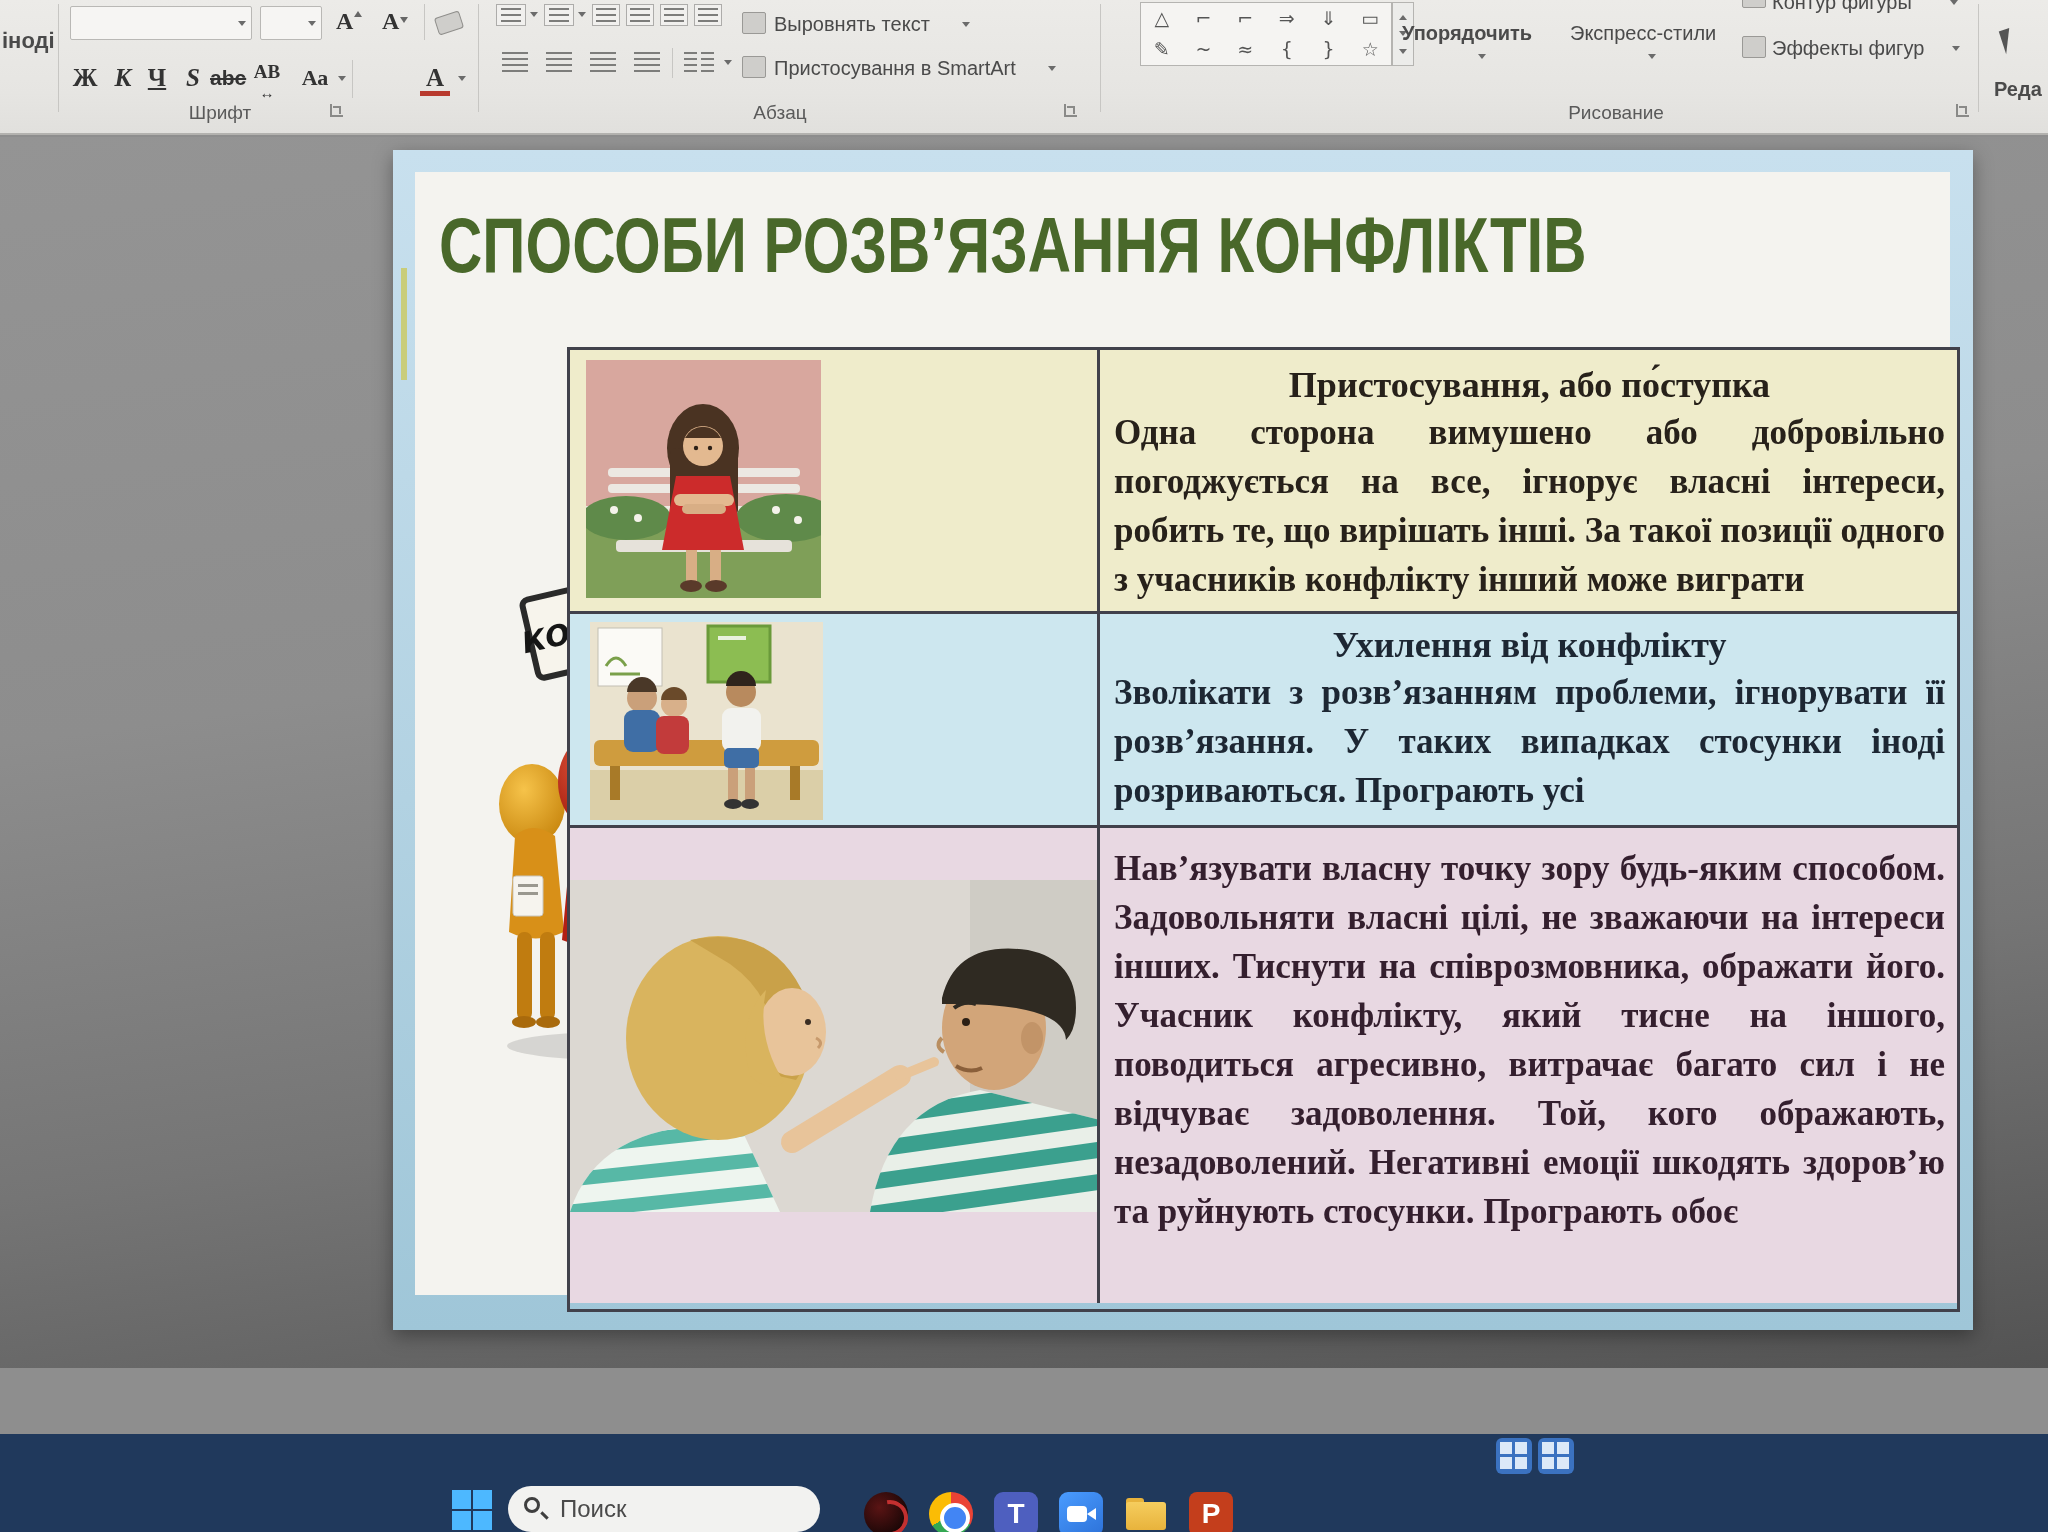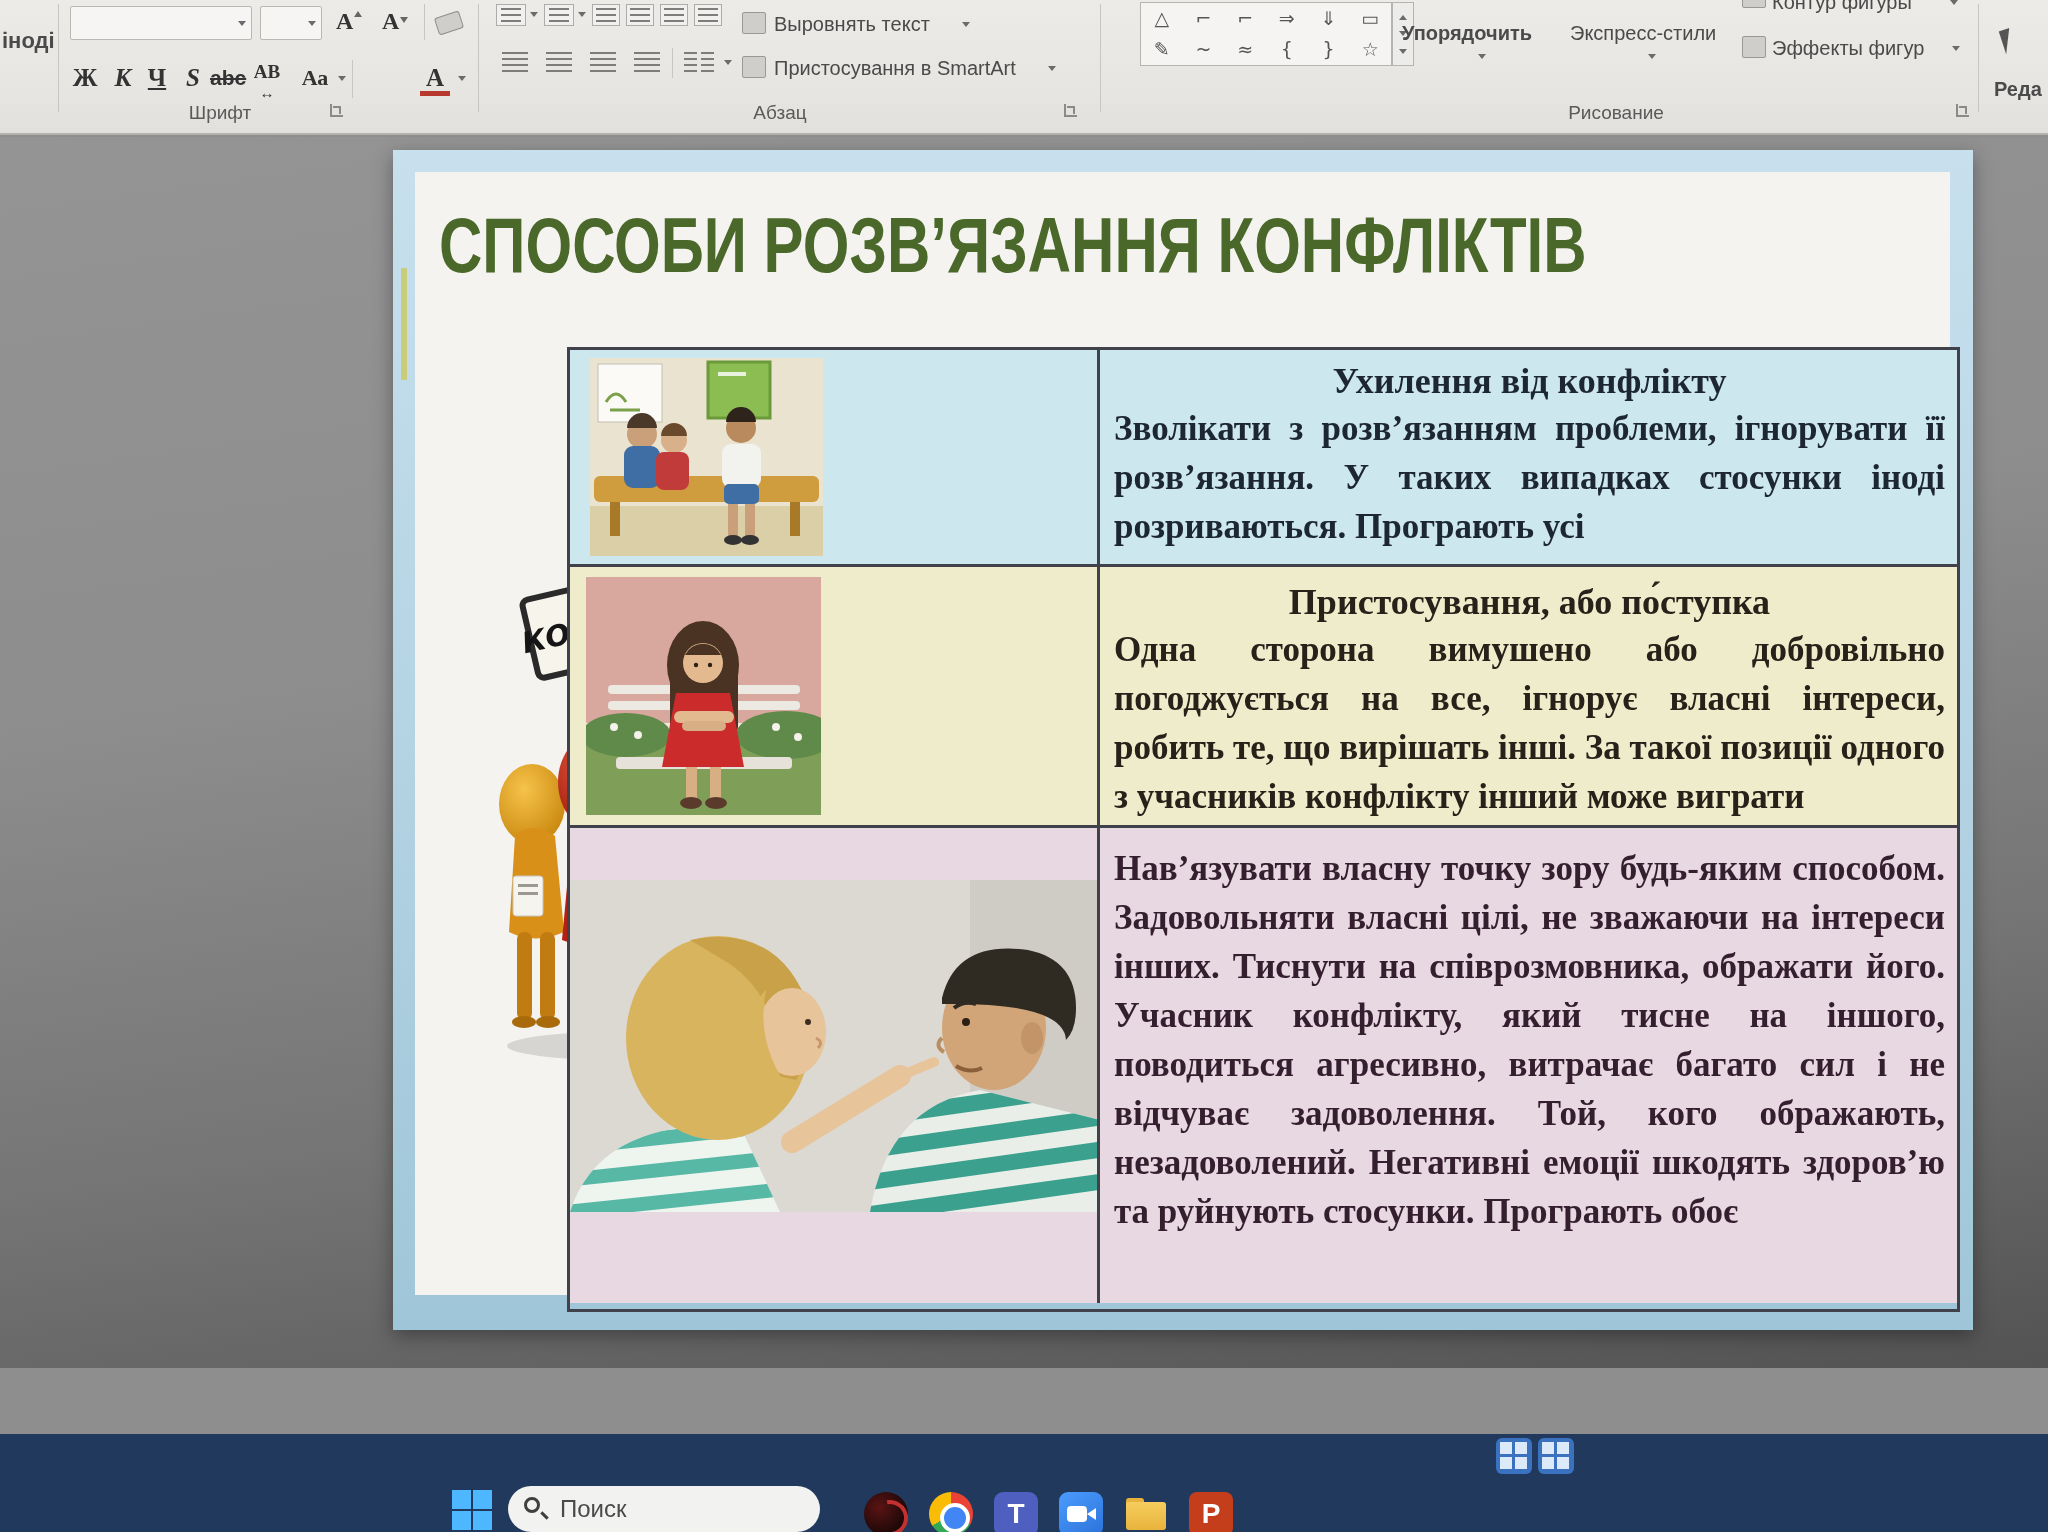--- a/index.html
+++ b/index.html
@@ -291,54 +291,20 @@
           </g>
 
           <g transform="rotate(-13 140 60)">
             <rect x="52" y="16" width="176" height="80" rx="6" fill="#f7f4ec" stroke="#2a2a2a" stroke-width="6"></rect>
             <text x="140" y="68" text-anchor="middle" font-family="DejaVu Sans, sans-serif" font-size="29" font-weight="bold" font-style="italic" fill="#151515">КОНФЛИКТ</text>
           </g>
         </svg>
 
         <div class="tbl">
 
-          <div class="trow r1">
-            <div class="imgcell">
-              <svg width="233" height="198" viewBox="0 0 233 198">
-                <rect width="233" height="198" fill="#eae3cf"></rect>
-                <rect y="148" width="233" height="50" fill="#dbcfa8"></rect>
-                <rect x="8" y="6" width="64" height="58" fill="#fbfaf6" stroke="#c2bfb4"></rect>
-                <path d="M16 44 q10 -16 20 0 M20 52 h30" stroke="#7aa04a" fill="none" stroke-width="3"></path>
-                <rect x="118" y="4" width="62" height="56" fill="#8cbd52" stroke="#6a9a3a" stroke-width="3"></rect>
-                <rect x="128" y="14" width="28" height="4" fill="#e9f2dd"></rect>
-                <rect x="4" y="118" width="225" height="26" rx="6" fill="#cf9c3e"></rect>
-                <rect x="20" y="144" width="10" height="34" fill="#a87a28"></rect>
-                <rect x="200" y="144" width="10" height="34" fill="#a87a28"></rect>
-                <circle cx="52" cy="76" r="15" fill="#caa07a"></circle>
-                <path d="M37 70 a15 15 0 0 1 30 0 z" fill="#4a3828"></path>
-                <rect x="34" y="88" width="36" height="42" rx="9" fill="#3f6ea5"></rect>
-                <circle cx="84" cy="82" r="13" fill="#d8b08a"></circle>
-                <path d="M71 78 a13 13 0 0 1 26 0 z" fill="#6a4a2a"></path>
-                <rect x="66" y="94" width="33" height="38" rx="8" fill="#c23b3b"></rect>
-                <circle cx="151" cy="70" r="15" fill="#b88a5e"></circle>
-                <path d="M136 64 a15 15 0 0 1 30 0 z" fill="#2f241c"></path>
-                <rect x="132" y="86" width="39" height="44" rx="9" fill="#f2f2ee"></rect>
-                <rect x="134" y="126" width="35" height="20" rx="5" fill="#3f6ea5"></rect>
-                <rect x="138" y="146" width="10" height="34" fill="#caa07a"></rect>
-                <rect x="155" y="146" width="10" height="34" fill="#caa07a"></rect>
-                <ellipse cx="143" cy="182" rx="9" ry="5" fill="#333"></ellipse>
-                <ellipse cx="160" cy="182" rx="9" ry="5" fill="#333"></ellipse>
-              </svg>
-            </div>
-            <div class="txtcell" style="padding-top:8px">
-              <div class="hd">Ухилення від конфлікту</div>
-              <div class="bd">Зволікати з розв’язанням проблеми, ігнорувати її розв’язання. У таких випадках стосунки іноді розриваються. Програють усі</div>
-            </div>
-          </div>
-
           <div class="trow r2">
             <div class="imgcell">
               <svg width="235" height="238" viewBox="0 0 235 238">
                 <rect width="235" height="238" fill="#d8a79e"></rect>
                 <rect y="146" width="235" height="12" fill="#efe9e2"></rect>
                 <rect y="158" width="235" height="80" fill="#7f9f58"></rect>
                 <ellipse cx="40" cy="158" rx="45" ry="22" fill="#5f8a4a"></ellipse>
                 <ellipse cx="200" cy="158" rx="50" ry="24" fill="#5f8a4a"></ellipse>
                 <circle cx="28" cy="150" r="4" fill="#f4f2ea"></circle>
                   <circle cx="52" cy="158" r="4" fill="#f4f2ea"></circle>
@@ -362,20 +328,54 @@
                 <ellipse cx="105" cy="226" rx="11" ry="6" fill="#5a3a2a"></ellipse>
                 <ellipse cx="130" cy="226" rx="11" ry="6" fill="#5a3a2a"></ellipse>
               </svg>
             </div>
             <div class="txtcell" style="padding-top:12px">
               <div class="hd">Пристосування, або по́ступка</div>
               <div class="bd">Одна сторона вимушено або добровільно погоджується на все, ігнорує власні інтереси, робить те, що вирішать інші. За такої позиції одного з учасників конфлікту інший може виграти</div>
             </div>
           </div>
 
+          <div class="trow r1">
+            <div class="imgcell">
+              <svg width="233" height="198" viewBox="0 0 233 198">
+                <rect width="233" height="198" fill="#eae3cf"></rect>
+                <rect y="148" width="233" height="50" fill="#dbcfa8"></rect>
+                <rect x="8" y="6" width="64" height="58" fill="#fbfaf6" stroke="#c2bfb4"></rect>
+                <path d="M16 44 q10 -16 20 0 M20 52 h30" stroke="#7aa04a" fill="none" stroke-width="3"></path>
+                <rect x="118" y="4" width="62" height="56" fill="#8cbd52" stroke="#6a9a3a" stroke-width="3"></rect>
+                <rect x="128" y="14" width="28" height="4" fill="#e9f2dd"></rect>
+                <rect x="4" y="118" width="225" height="26" rx="6" fill="#cf9c3e"></rect>
+                <rect x="20" y="144" width="10" height="34" fill="#a87a28"></rect>
+                <rect x="200" y="144" width="10" height="34" fill="#a87a28"></rect>
+                <circle cx="52" cy="76" r="15" fill="#caa07a"></circle>
+                <path d="M37 70 a15 15 0 0 1 30 0 z" fill="#4a3828"></path>
+                <rect x="34" y="88" width="36" height="42" rx="9" fill="#3f6ea5"></rect>
+                <circle cx="84" cy="82" r="13" fill="#d8b08a"></circle>
+                <path d="M71 78 a13 13 0 0 1 26 0 z" fill="#6a4a2a"></path>
+                <rect x="66" y="94" width="33" height="38" rx="8" fill="#c23b3b"></rect>
+                <circle cx="151" cy="70" r="15" fill="#b88a5e"></circle>
+                <path d="M136 64 a15 15 0 0 1 30 0 z" fill="#2f241c"></path>
+                <rect x="132" y="86" width="39" height="44" rx="9" fill="#f2f2ee"></rect>
+                <rect x="134" y="126" width="35" height="20" rx="5" fill="#3f6ea5"></rect>
+                <rect x="138" y="146" width="10" height="34" fill="#caa07a"></rect>
+                <rect x="155" y="146" width="10" height="34" fill="#caa07a"></rect>
+                <ellipse cx="143" cy="182" rx="9" ry="5" fill="#333"></ellipse>
+                <ellipse cx="160" cy="182" rx="9" ry="5" fill="#333"></ellipse>
+              </svg>
+            </div>
+            <div class="txtcell" style="padding-top:8px">
+              <div class="hd">Ухилення від конфлікту</div>
+              <div class="bd">Зволікати з розв’язанням проблеми, ігнорувати її розв’язання. У таких випадках стосунки іноді розриваються. Програють усі</div>
+            </div>
+          </div>
+
           <div class="trow r3">
             <div class="imgcell">
               <svg width="530" height="332" viewBox="0 0 530 332">
                 <defs>
                   <clipPath id="shirtM">
                       <path d="M300 332 Q318 226 410 210 L530 240 L530 332 Z"></path>
                     </clipPath>
                   <clipPath id="shirtW">
                       <path d="M0 332 Q30 238 170 246 L210 332 Z"></path>
                     </clipPath>

